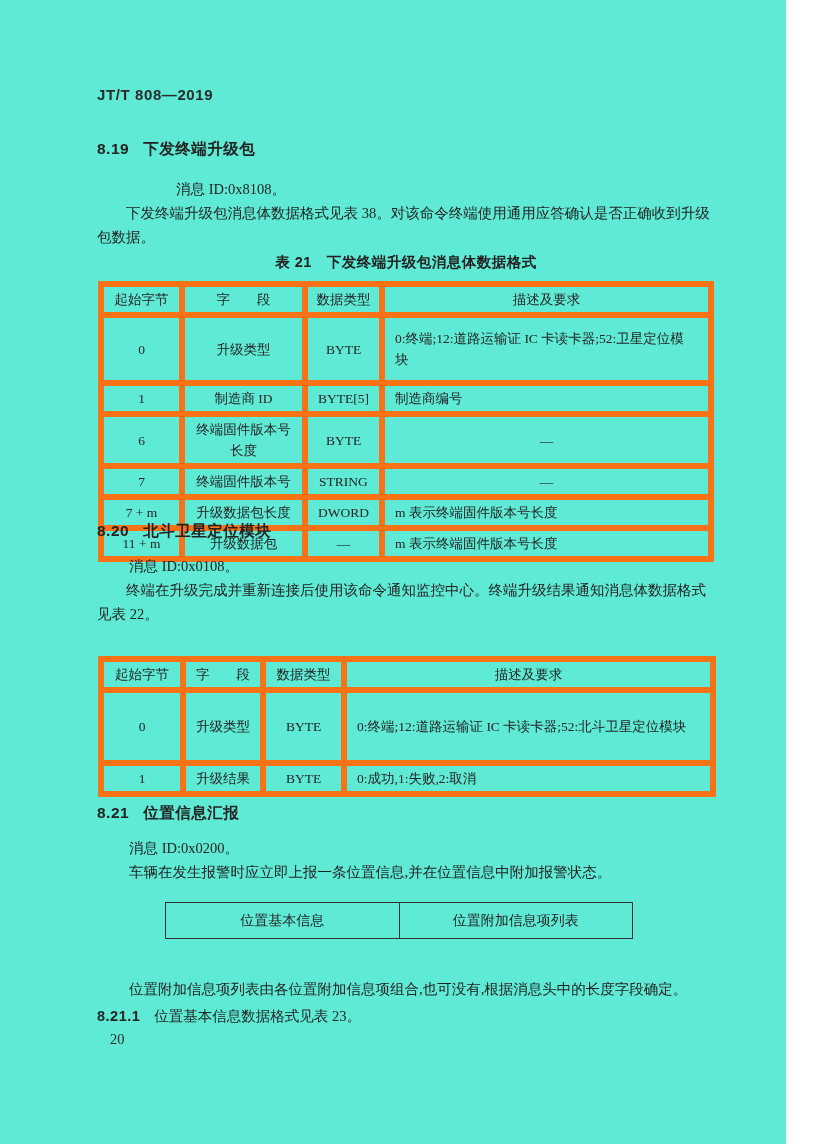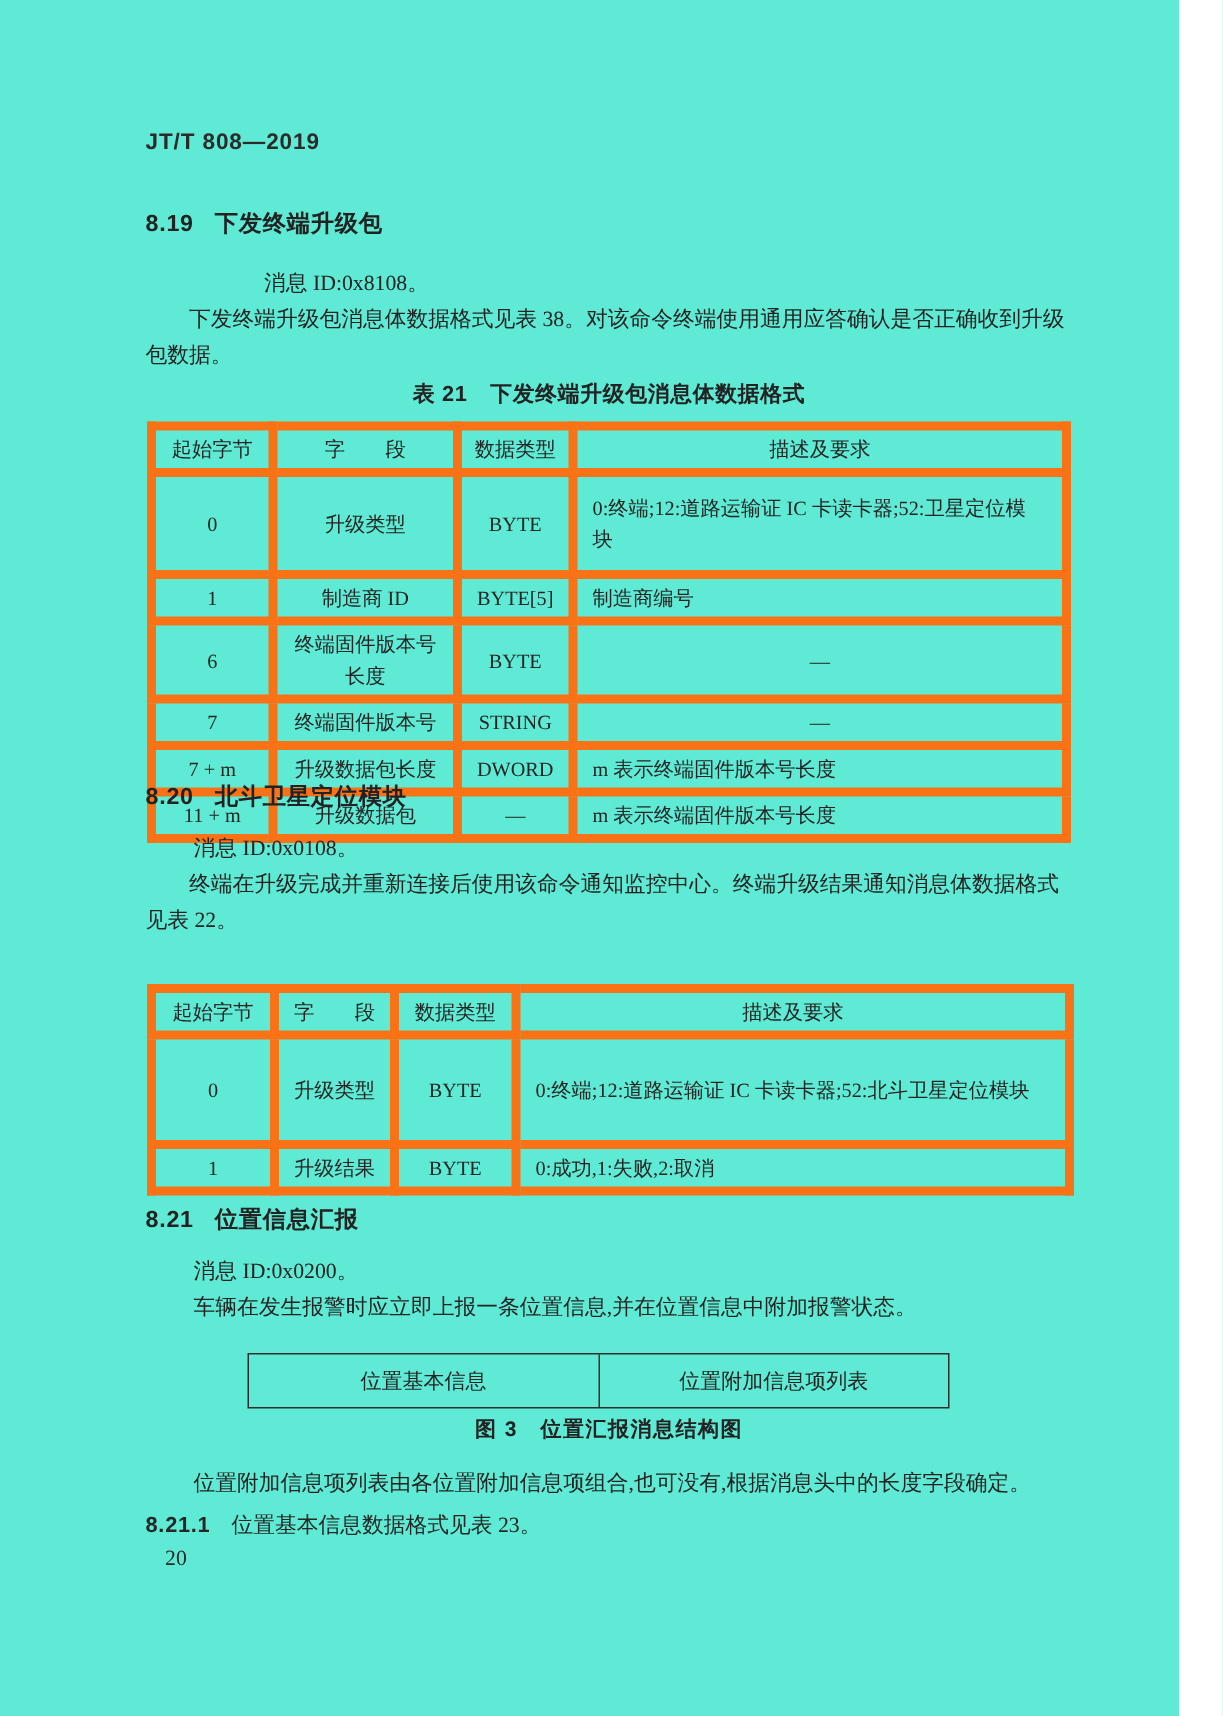--- a/index.html
+++ b/index.html
@@ -177,21 +177,20 @@
   <div class="abs section-heading sans" style="top:803px;">
     <span class="num">8.21</span><span>位置信息汇报</span>
   </div>
   <div class="abs para para-line" style="top:836px;">消息 ID:0x0200。</div>
   <div class="abs para para-line" style="top:860px;">车辆在发生报警时应立即上报一条位置信息,并在位置信息中附加报警状态。</div>
 
   <div class="abs fig-box">
     <div class="fig-cell">位置基本信息</div>
     <div class="fig-cell">位置附加信息项列表</div>
   </div>
-  <div class="abs fig-caption sans">图 3　位置汇报消息结构图</div>
 
   <div class="abs para para-line" style="top:977px;">位置附加信息项列表由各位置附加信息项组合,也可没有,根据消息头中的长度字段确定。</div>
 
   <div class="abs sub-heading serif">
     <span class="num">8.21.1</span><span>位置基本信息数据格式见表 23。</span>
   </div>
 
   <div class="abs page-number">20</div>
 
 </div>

